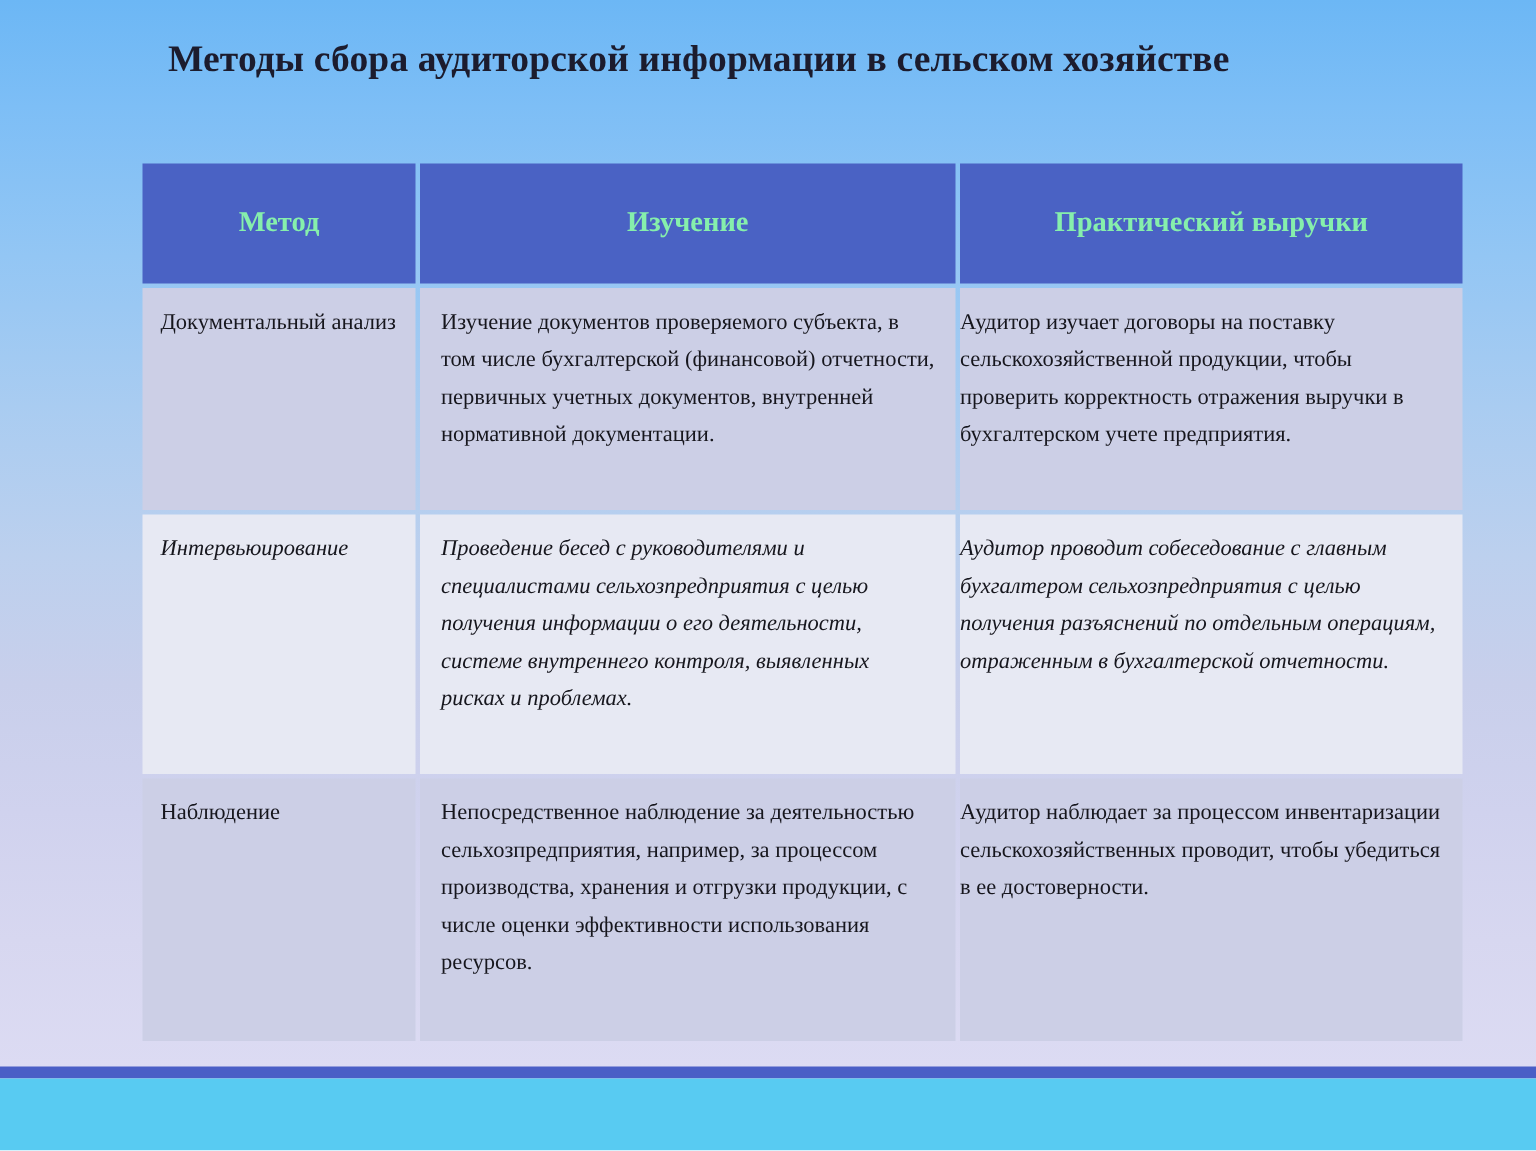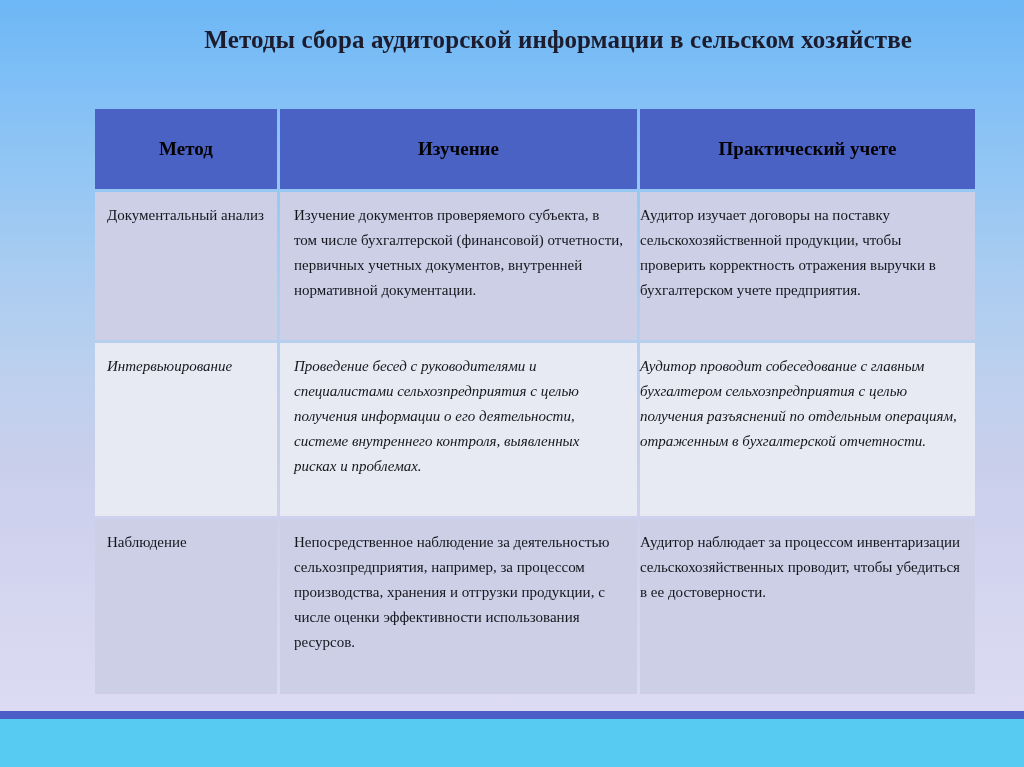--- a/index.html
+++ b/index.html
@@ -60,21 +60,21 @@
     height: 48px;
     background: #58cbf2;
   }
 
   
   .title {
     position: absolute;
     left: 112px;
     top: 24px;
     width: 800px;
-    text-align: right;
+    text-align: left;
     font-size: 25px;
     line-height: 31px;
     font-weight: bold;
     color: #1c1c2e;
     letter-spacing: 0.1px;
   }
 
   
   .table-wrap {
     position: absolute;
@@ -87,21 +87,21 @@
     border-collapse: separate;
     border-spacing: 3px;
     table-layout: fixed;
   }
   table.method-table col.c1 { width: 182px; }
   table.method-table col.c2 { width: 357px; }
   table.method-table col.c3 { width: 335px; }
 
   thead th {
     background: #4a62c4;
-    color: #000000;
+    color: #86efac;
     font-size: 19px;
     font-weight: bold;
     height: 80px;
     vertical-align: middle;
     text-align: center;
     padding: 0 6px;
     box-sizing: border-box;
   }
 
   tbody td {
@@ -136,21 +136,21 @@
     <table class="method-table">
       <colgroup>
         <col class="c1">
           <col class="c2">
           <col class="c3">
       </colgroup>
       <thead>
         <tr>
           <th>Метод</th>
           <th>Изучение</th>
-          <th>Практический учете</th>
+          <th>Практический выручки</th>
         </tr>
       </thead>
       <tbody>
         <tr class="r1 shade-dark">
           <td class="col-method">Документальный анализ</td>
           <td class="col-desc">Изучение документов проверяемого субъекта, в том числе бухгалтерской (финансовой) отчетности, первичных учетных документов, внутренней нормативной документации.</td>
           <td class="col-example">Аудитор изучает договоры на поставку сельскохозяйственной продукции, чтобы проверить корректность отражения выручки в бухгалтерском учете предприятия.</td>
         </tr>
         <tr class="r2 shade-light">
           <td class="col-method">Интервьюирование</td>

